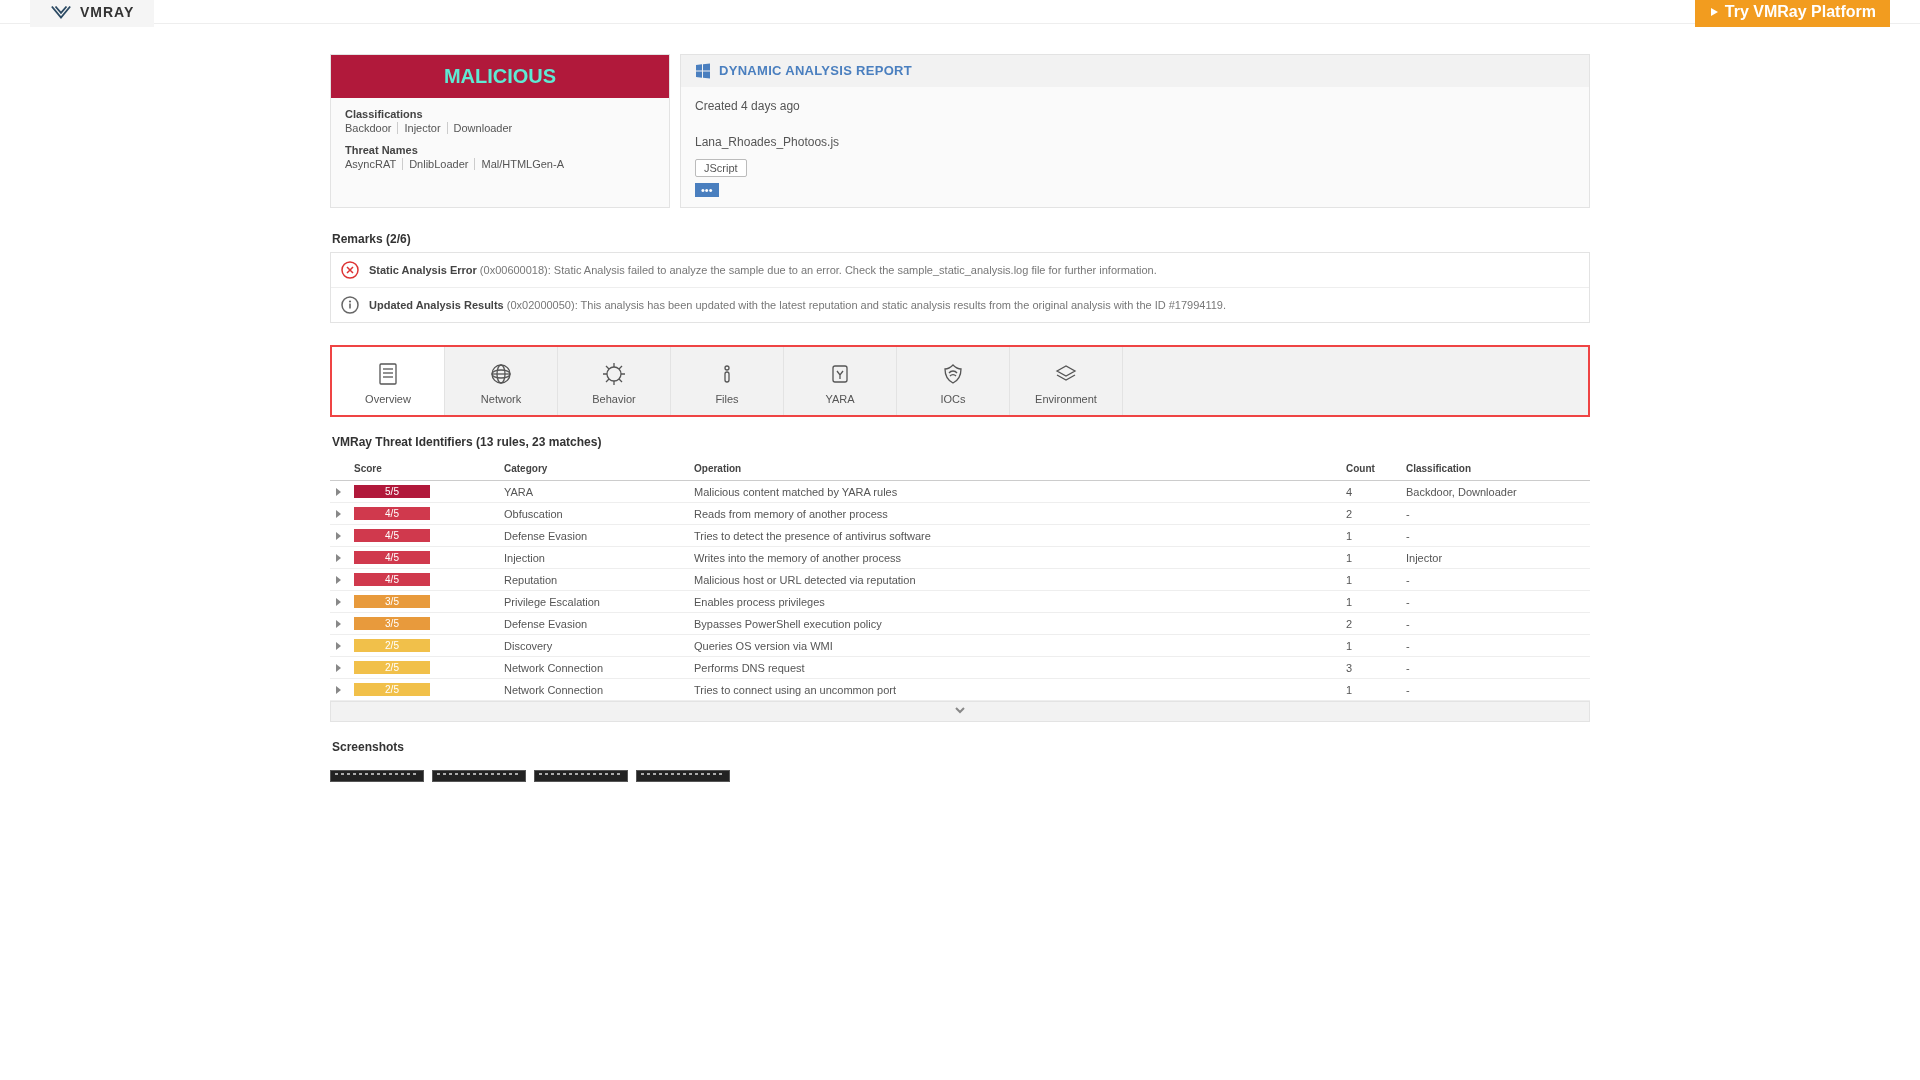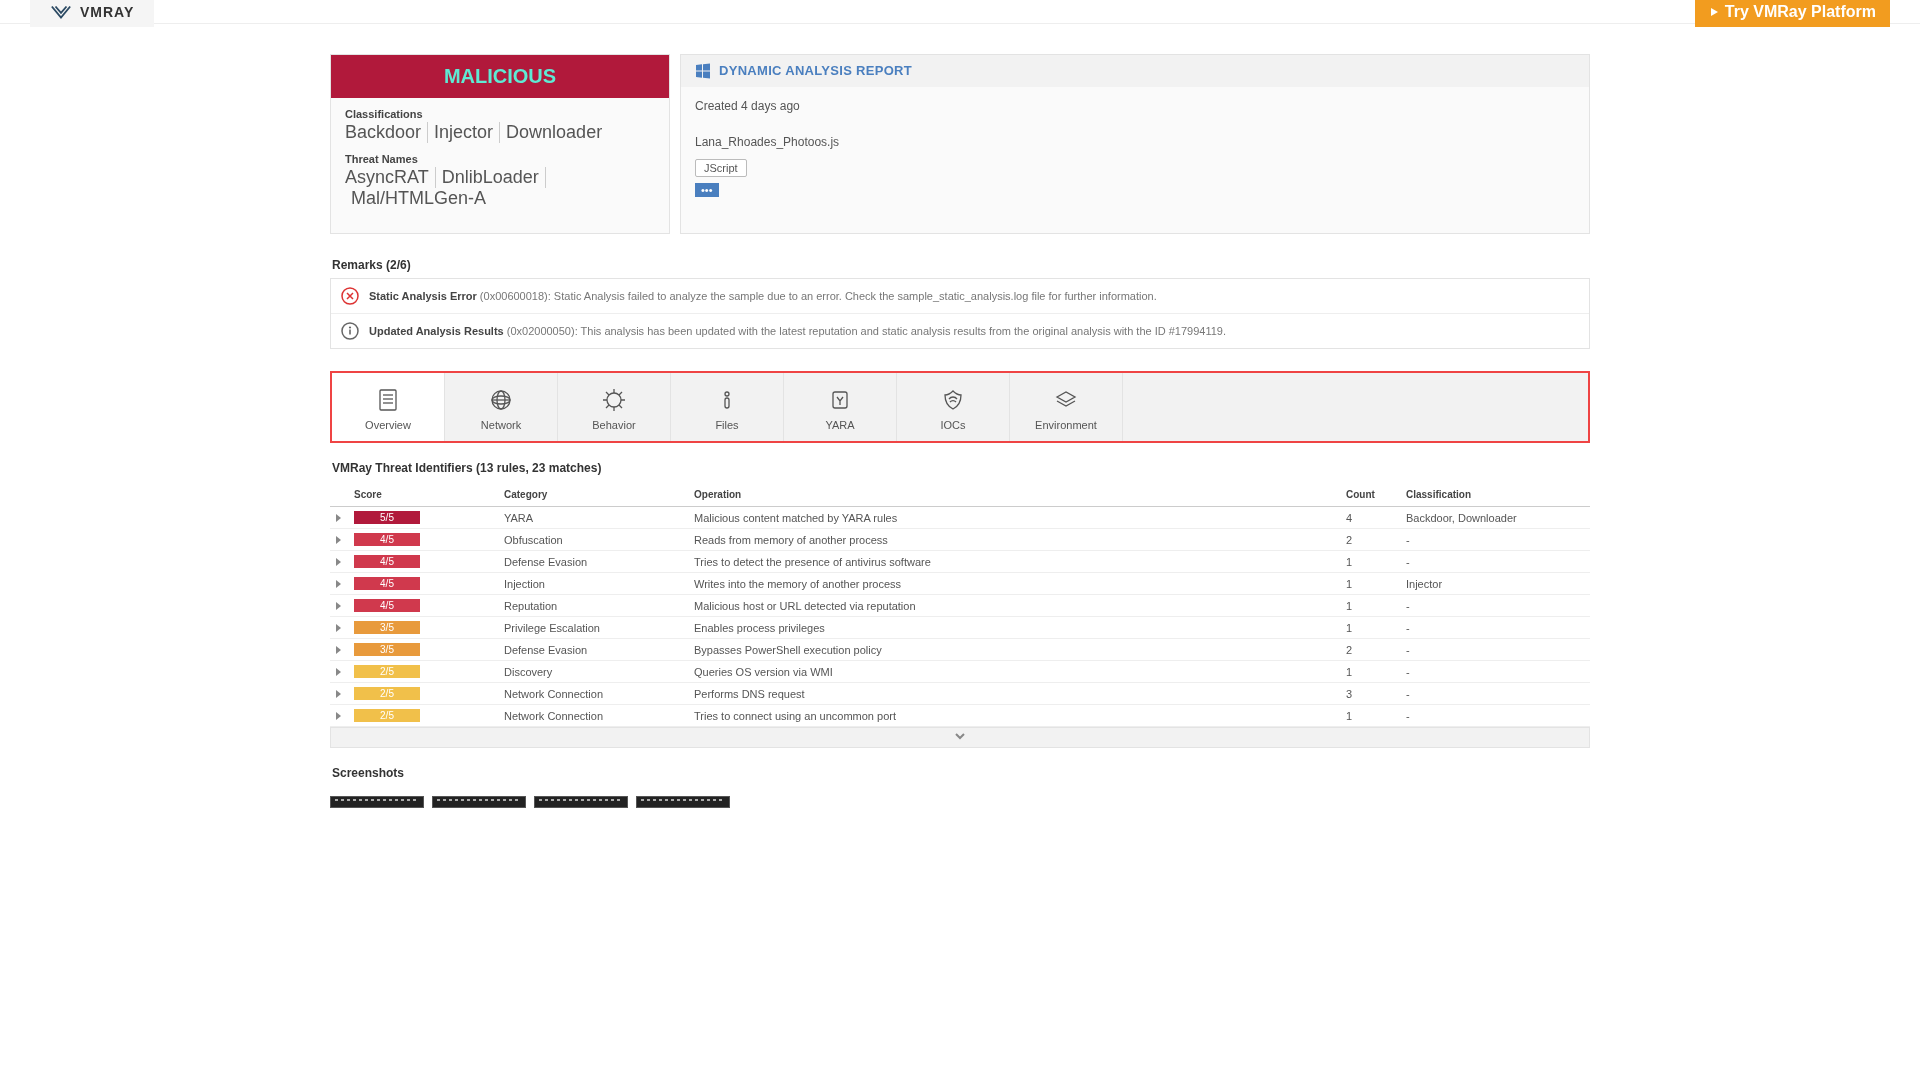--- a/index.html
+++ b/index.html
@@ -17,21 +17,21 @@
 
 .container { max-width: 1260px; margin: 0 auto; padding: 30px 0 0 0; }
 
 
 .summary { display: flex; gap: 10px; margin-bottom: 18px; }
 .verdict-box { width: 340px; border: 1px solid #e3e3e3; background: #fafafa; }
 .verdict-banner { background: #b1193b; color: #5eead4; text-align: center; font-size: 20px; font-weight: 700; padding: 10px 0; }
 .verdict-body { padding: 10px 14px 14px 14px; }
 .field-label { font-size: 11px; font-weight: 700; margin-bottom: 2px; color: #444; }
 .pill-row { display: flex; flex-wrap: wrap; margin-bottom: 10px; }
-.pill-row span { font-size: 18px; color: #555; padding: 0 6px; border-right: 1px solid #ccc; }
+.pill-row span { font-size: 11px; color: #555; padding: 0 6px; border-right: 1px solid #ccc; }
 .pill-row span:first-child { padding-left: 0; }
 .pill-row span:last-child { border-right: none; }
 
 .report-box { flex: 1; border: 1px solid #e3e3e3; background: #fafafa; }
 .report-title-bar { display: flex; align-items: flex-start; gap: 8px; padding: 8px 14px; background: #f2f2f2; }
 .report-title-bar svg { width: 16px; height: 16px; fill: #4a7fbf; }
 .report-title { font-size: 13px; font-weight: 700; color: #4a7fbf; letter-spacing: .3px; }
 .report-body { padding: 12px 14px 10px 14px; font-size: 12px; color: #555; }
 .report-body .created { margin-bottom: 22px; }
 .report-body .filename { margin-bottom: 10px; }
@@ -52,21 +52,21 @@
 .tab.active { background: #fff; }
 .tab svg { width: 26px; height: 26px; display: block; margin: 0 auto 6px auto; stroke: #555; fill: none; stroke-width: 1.3; }
 
 
 .section-title { font-size: 12px; font-weight: 700; padding: 18px 2px 8px 2px; }
 .vti-table { width: 100%; border-collapse: collapse; }
 .vti-table thead th { text-align: left; font-size: 10px; font-weight: 700; color: #444; padding: 6px 6px; border-bottom: 1px solid #ccc; }
 .vti-table tbody td { font-size: 11px; color: #555; padding: 4px 6px; border-bottom: 1px solid #eee; }
 .vti-table .caret-cell { width: 18px; }
 .caret { display: inline-block; width: 0; height: 0; border-top: 4px solid transparent; border-bottom: 4px solid transparent; border-left: 5px solid #888; }
-.score-bar { width: 66px; text-align: center; color: #fff; font-size: 10px; padding: 1px 0; }
+.score-bar { width: 76px; text-align: center; color: #fff; font-size: 10px; padding: 1px 0; }
 .score-55 { background: #b1193b; }
 .score-45 { background: #d0394d; }
 .score-35 { background: #e89a3c; }
 .score-25 { background: #f1c04a; color: #fff; }
 .expand-bar { background: #f2f2f2; border: 1px solid #e3e3e3; text-align: center; padding: 2px 0; cursor: pointer; }
 .expand-bar svg { width: 12px; height: 12px; stroke: #888; fill: none; stroke-width: 2; }
 
 
 .shots-row { display: flex; gap: 8px; margin-top: 8px; }
 .shot { width: 94px; height: 12px; background: #222; border: 1px solid #555; position: relative; overflow: hidden; }

